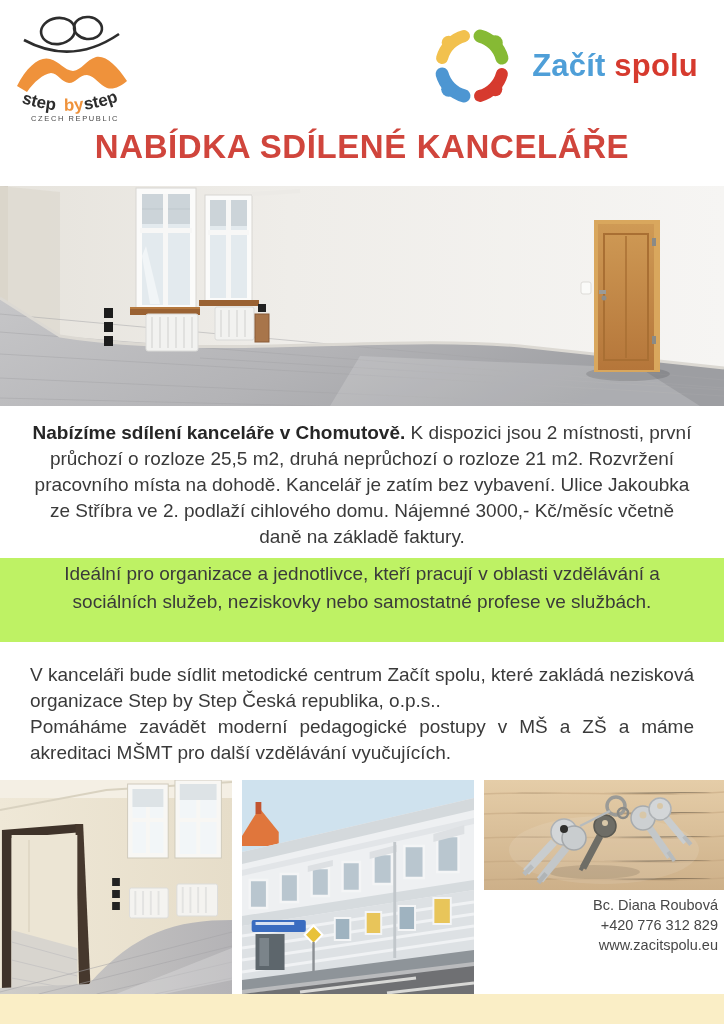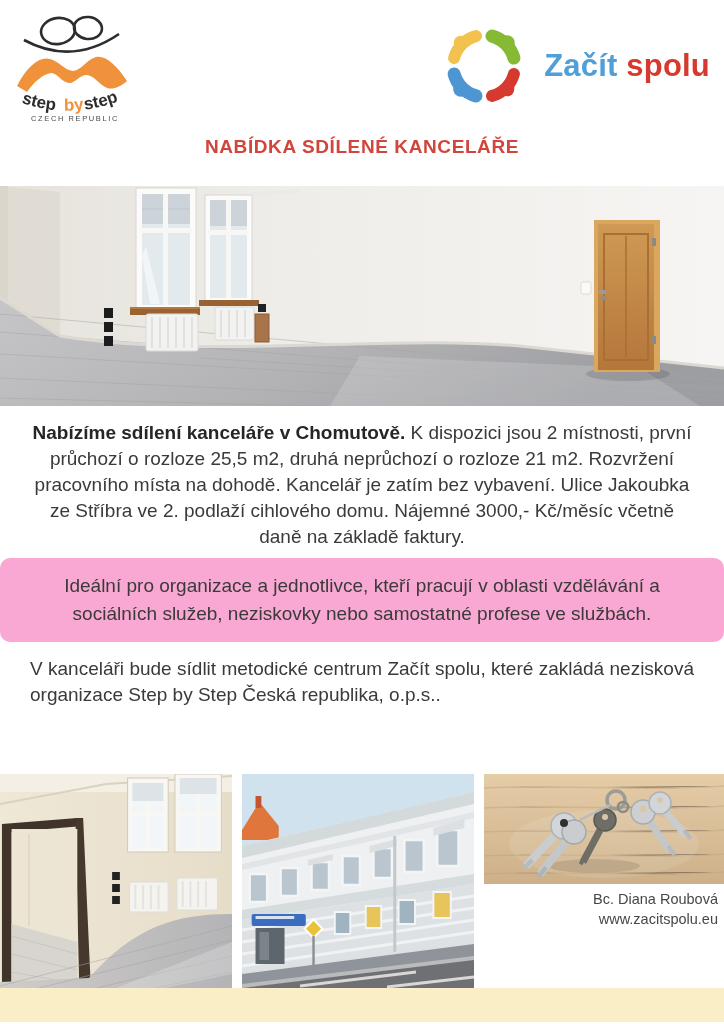--- a/index.html
+++ b/index.html
@@ -2,38 +2,38 @@
 <html lang="cs"><head>
 <meta charset="utf-8">
 <style>
   html,body{margin:0;padding:0;}
   body{background:#ffffff;font-family:"Liberation Sans", sans-serif;}
   .page{position:relative;width:724px;height:1024px;overflow:hidden;background:#ffffff;margin:0 auto;}
 
   
   .header{display:flex;justify-content:space-between;align-items:flex-start;padding:8px 10px 0 8px;height:124px;box-sizing:border-box;}
   .sbs-logo{width:132px;height:118px;}
-  .zs-logo{display:flex;align-items:center;gap:10px;margin-top:8px;margin-right:4px;}
+  .zs-logo{display:flex;align-items:center;gap:10px;margin-top:8px;margin-right:16px;}
   .zs-ring{width:100px;height:100px;}
   .zs-wordmark{font-size:31px;font-weight:bold;letter-spacing:0.2px;white-space:nowrap;}
   .zs-w1{color:#4f9fd8;}
   .zs-w2{color:#d63a2e;}
 
   
-  .flyer-title{margin:6px 0 0 0;text-align:center;color:#d0453c;font-size:19px;font-weight:bold;letter-spacing:0.6px;height:34px;line-height:34px;}
+  .flyer-title{margin:6px 0 0 0;text-align:center;color:#d0453c;font-size:33px;font-weight:bold;letter-spacing:0.6px;height:34px;line-height:34px;}
 
   
   .main-photo{display:block;margin-top:22px;width:724px;height:220px;}
 
   
   .offer-par{width:662px;margin:14px auto 0 auto;text-align:center;font-size:19px;line-height:26px;color:#3a3a3a;height:130px;}
   .offer-par b{color:#262626;}
-  .highlight-box{margin-top:8px;background:#f9a8d4;padding:14px 42px;box-sizing:border-box;height:84px;border-radius:10px;}
+  .highlight-box{margin-top:8px;background:#bef264;padding:2px 42px;box-sizing:border-box;height:84px;}
   .highlight-box p{margin:0;text-align:center;font-size:19px;line-height:28px;color:#3a3a3a;}
-  .about-par{margin:14px 30px 0 30px;text-align:justify;font-size:19px;line-height:26px;color:#3a3a3a;height:104px;}
+  .about-par{margin:20px 30px 0 30px;text-align:justify;font-size:19px;line-height:26px;color:#3a3a3a;height:104px;}
   .about-par p{margin:0;}
 
   
   .photo-row{display:flex;gap:10px;margin-top:14px;height:214px;}
   .photo-cell{width:240px;height:214px;}
   .right-col{width:240px;display:flex;flex-direction:column;}
   .keys-photo{width:240px;height:110px;display:block;}
   .contact-block{padding:5px 6px 0 0;text-align:right;font-size:14.5px;line-height:20px;color:#474747;}
   .contact-line{display:block;}
   .contact-link{color:#474747;cursor:pointer;}
@@ -185,20 +185,21 @@
   </svg>
 
   <p class="offer-par"><b>Nabízíme sdílení kanceláře v Chomutově.</b><span> K dispozici jsou 2 místnosti, první průchozí o rozloze 25,5 m2, druhá neprůchozí o rozloze 21 m2. Rozvržení pracovního místa na dohodě. Kancelář je zatím bez vybavení. Ulice Jakoubka ze Stříbra ve 2. podlaží cihlového domu. Nájemné 3000,- Kč/měsíc včetně daně na základě faktury.</span></p>
 
   <div class="highlight-box">
     <p>Ideální pro organizace a jednotlivce, kteří pracují v oblasti vzdělávání a sociálních služeb, neziskovky nebo samostatné profese ve službách.</p>
   </div>
 
   <div class="about-par">
     <p>V kanceláři bude sídlit metodické centrum Začít spolu, které zakládá nezisková organizace Step by Step Česká republika, o.p.s..</p>
+    <p>Pomáháme zavádět moderní pedagogické postupy v MŠ a ZŠ a máme akreditaci MŠMT pro další vzdělávání vyučujících.</p>
   </div>
 
   <div class="photo-row">
 
     <svg class="photo-cell" viewBox="0 0 240 214" preserveAspectRatio="none">
       <defs>
         <linearGradient id="wall2G" x1="0" y1="0" x2="1" y2="0">
           <stop offset="0" stop-color="#efe8d7"></stop>
             <stop offset="1" stop-color="#e6ddc9"></stop>
         </linearGradient>
@@ -375,20 +376,21 @@
           <rect x="52" y="96" width="12" height="4.5" fill="#b0b4b6" transform="rotate(-50 58 98)"></rect>
           <circle cx="80" cy="52" r="13" fill="#d3d6d8" stroke="#aeb2b5" stroke-width="1.5"></circle>
           <circle cx="90" cy="58" r="12" fill="#c9cdcf" stroke="#a4a8ab" stroke-width="1.5"></circle>
           <circle cx="80" cy="49" r="4" fill="#2f2f2d"></circle>
           <path d="M96,46 L126,31" stroke="#b7bbbd" stroke-width="2.5" fill="none"></path>
         </g>
       </svg>
 
       <div class="contact-block">
         <span class="contact-line">Bc. Diana Roubová</span>
+        <span class="contact-line">+420 776 312 829</span>
         <span class="contact-line contact-link">www.zacitspolu.eu</span>
       </div>
     </div>
   </div>
 
   <div class="footer-strip"></div>
 
 </div>
 
 </body></html>

